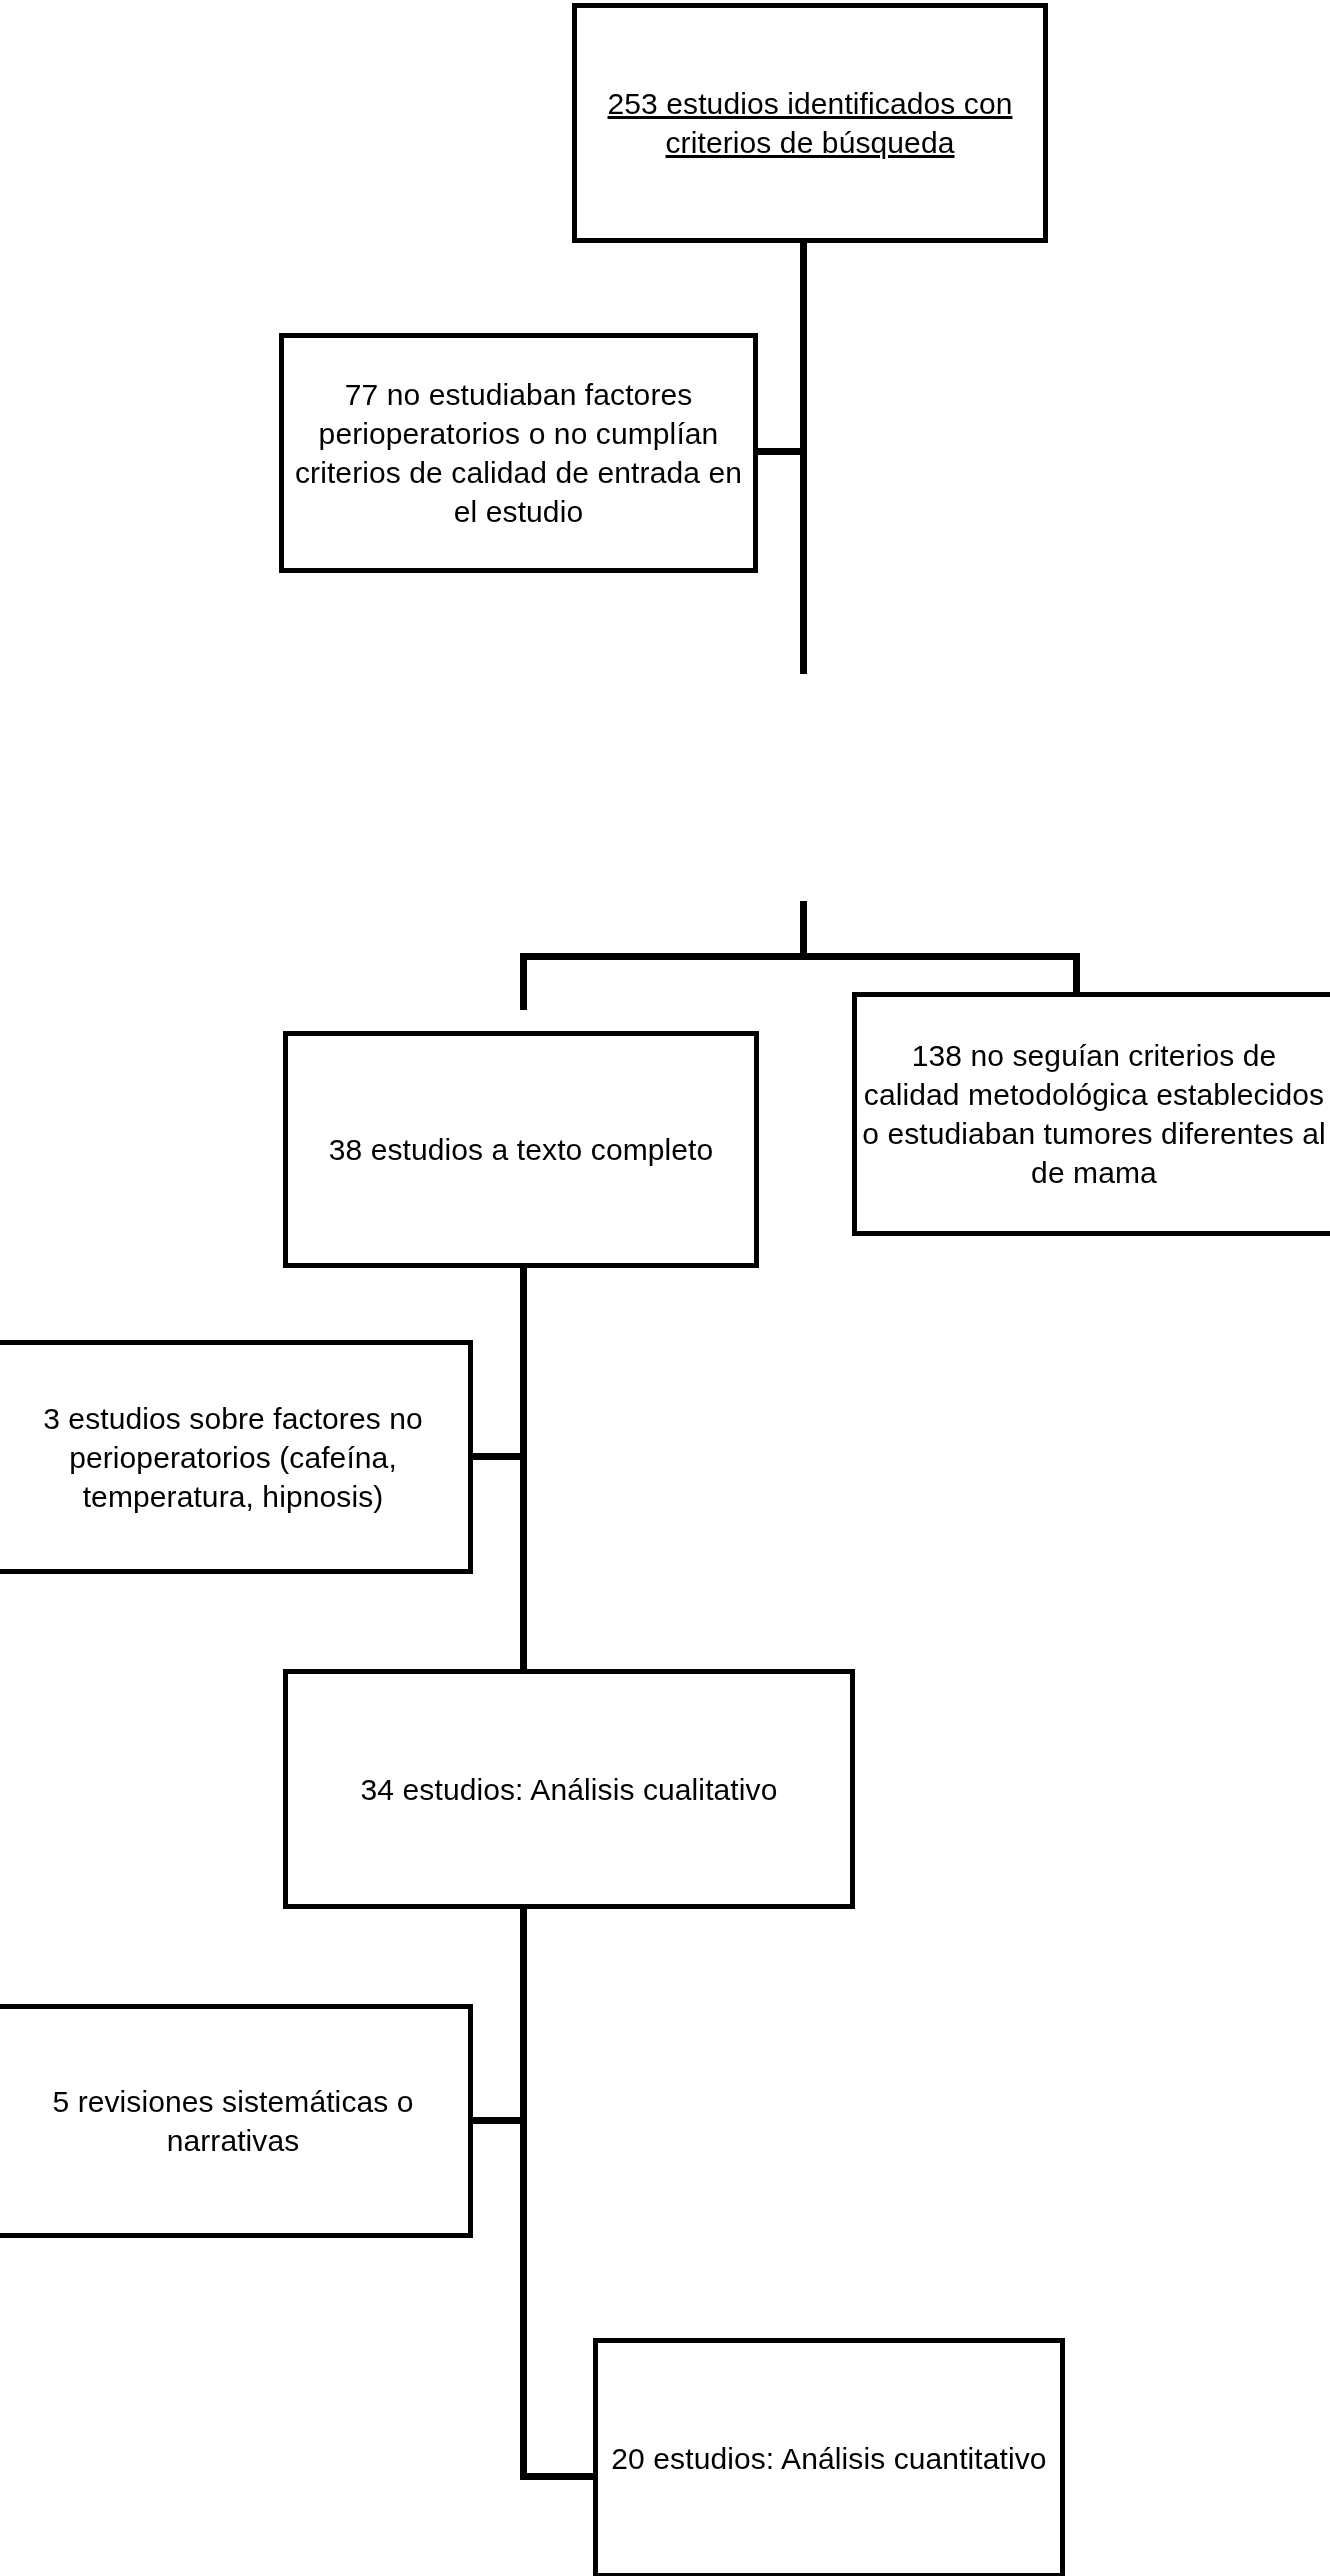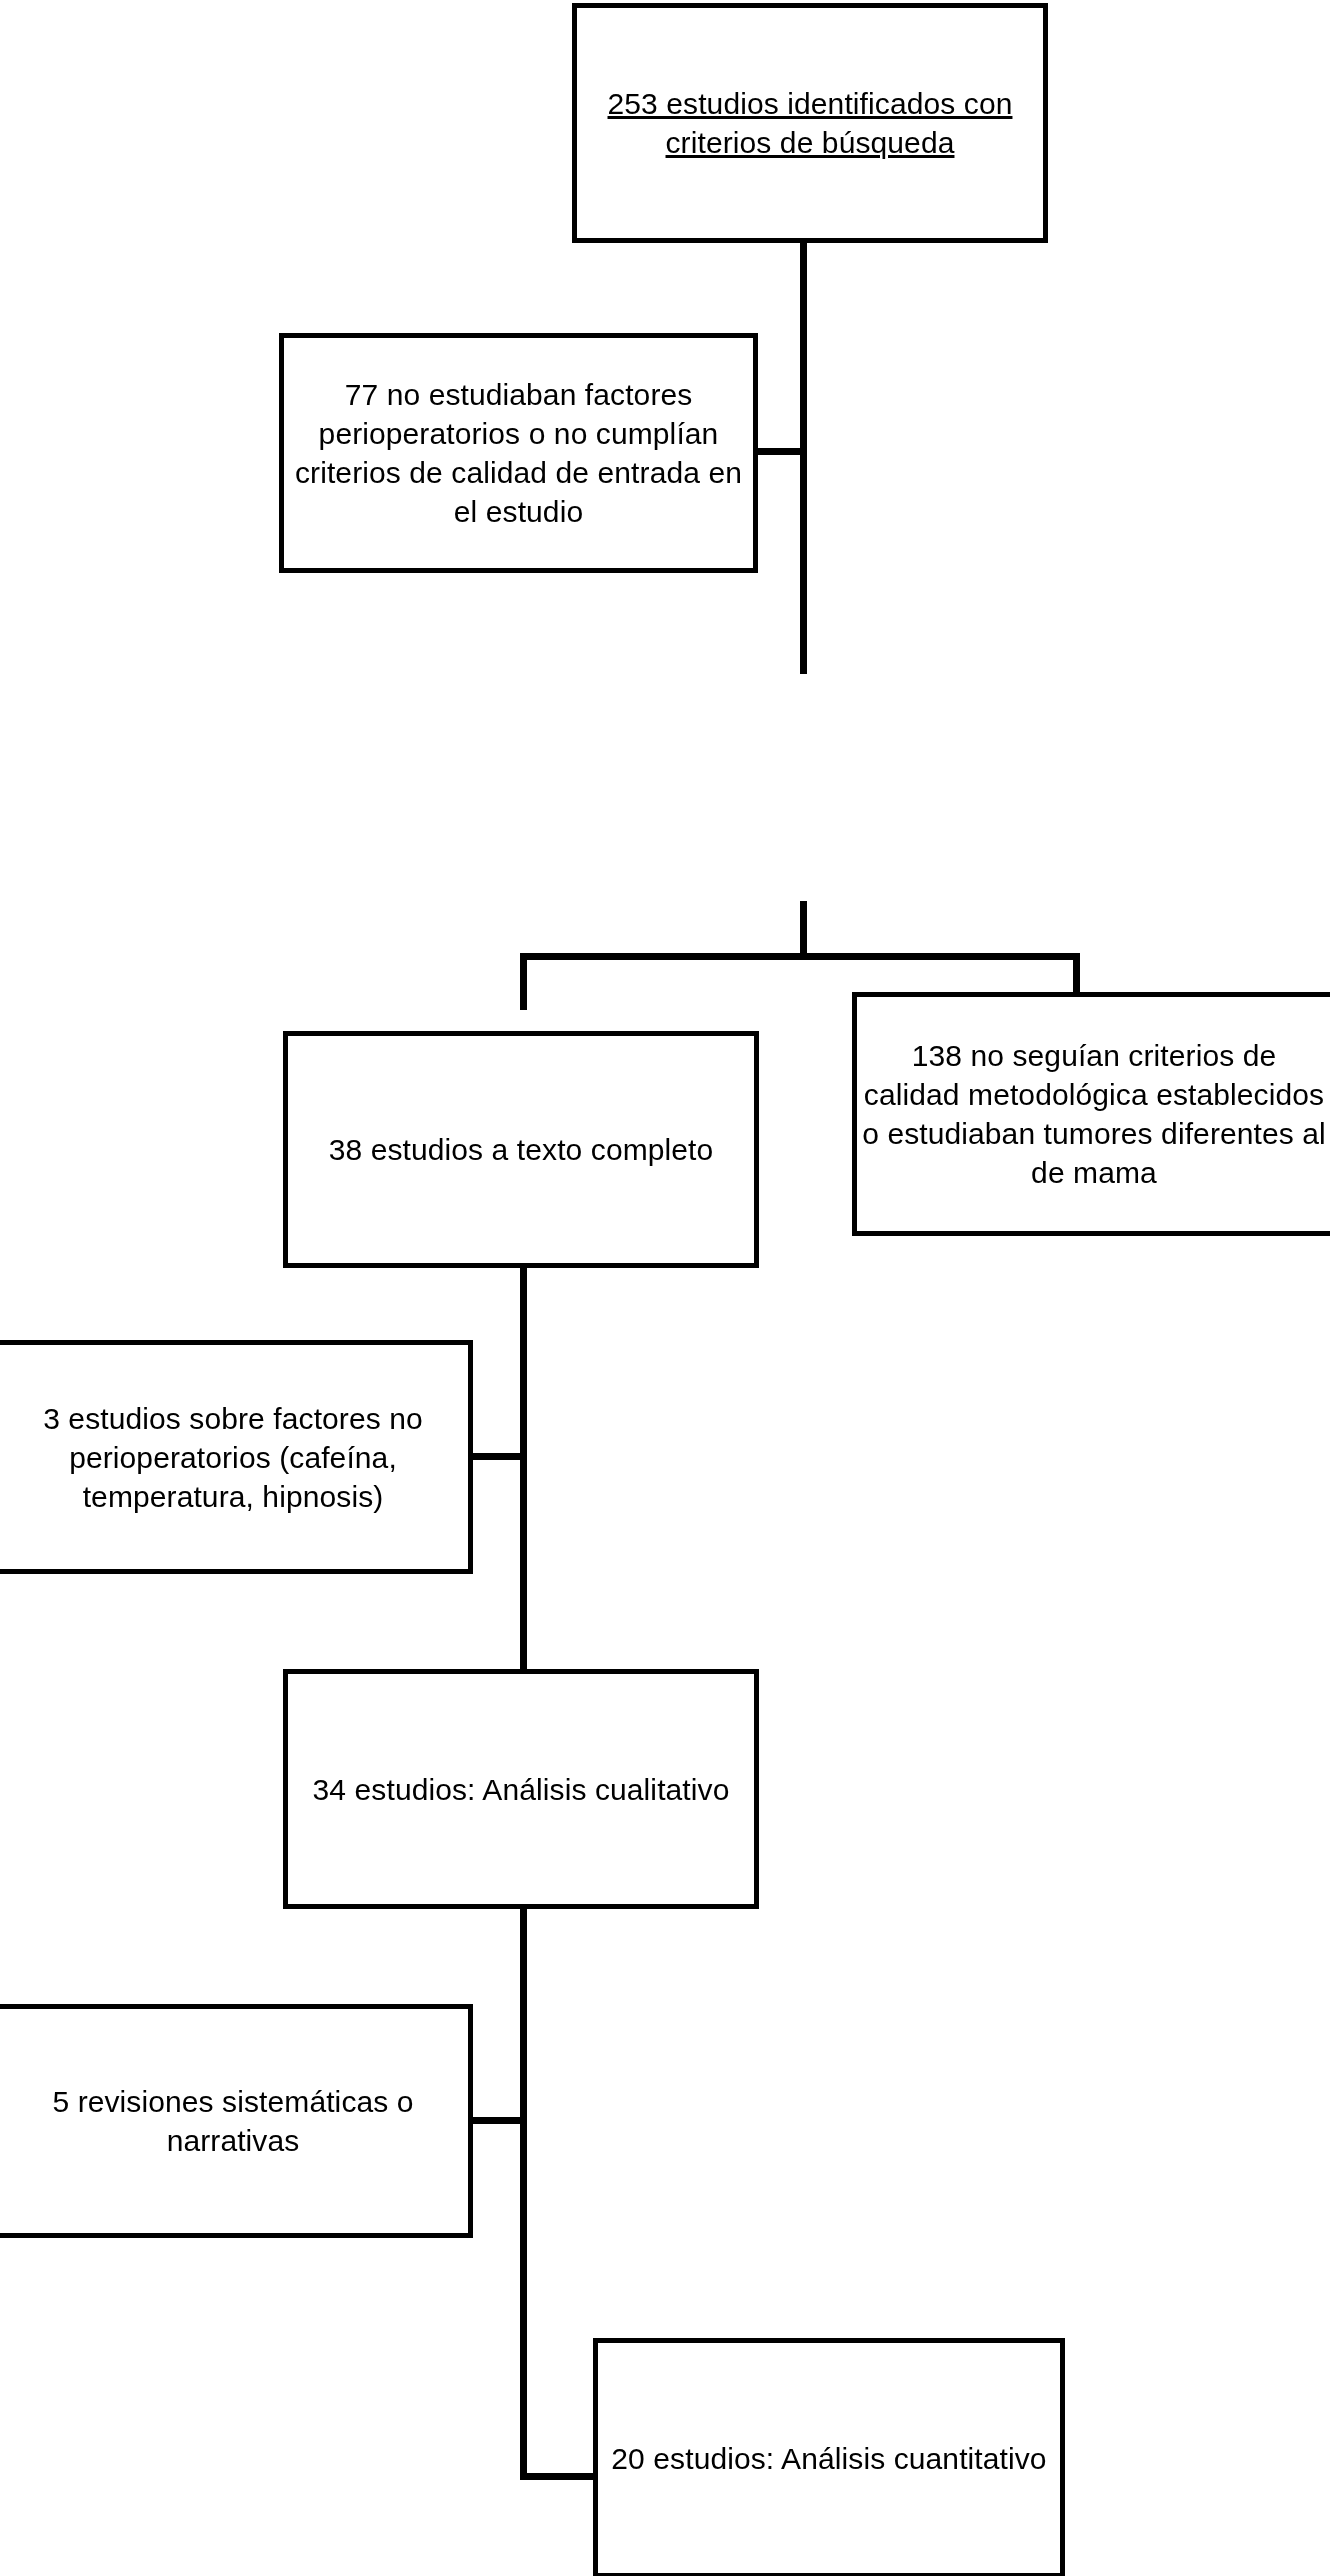--- a/index.html
+++ b/index.html
@@ -90,21 +90,21 @@
   </div>
 
   <div class="node" style="left:852px; top:992px; width:484px; height:244px;">
     <span class="node-text tight">138 no seguían criterios de calidad metodológica establecidos o estudiaban tumores diferentes al de mama</span>
   </div>
 
   <div class="node" style="left:-6.5px; top:1340px; width:479px; height:234px;">
     <span class="node-text tight">3 estudios sobre factores no perioperatorios (cafeína, temperatura, hipnosis)</span>
   </div>
 
-  <div class="node" style="left:283px; top:1669px; width:476px; height:240px;">
+  <div class="node" style="left:283px; top:1669px; width:572px; height:240px;">
     <span class="node-text">34 estudios: Análisis cualitativo</span>
   </div>
 
   <div class="node" style="left:-6.5px; top:2004px; width:479px; height:234px;">
     <span class="node-text tight">5 revisiones sistemáticas o narrativas</span>
   </div>
 
   <div class="node" style="left:593px; top:2338px; width:472px; height:240px;">
     <span class="node-text">20 estudios: Análisis cuantitativo</span>
   </div>

